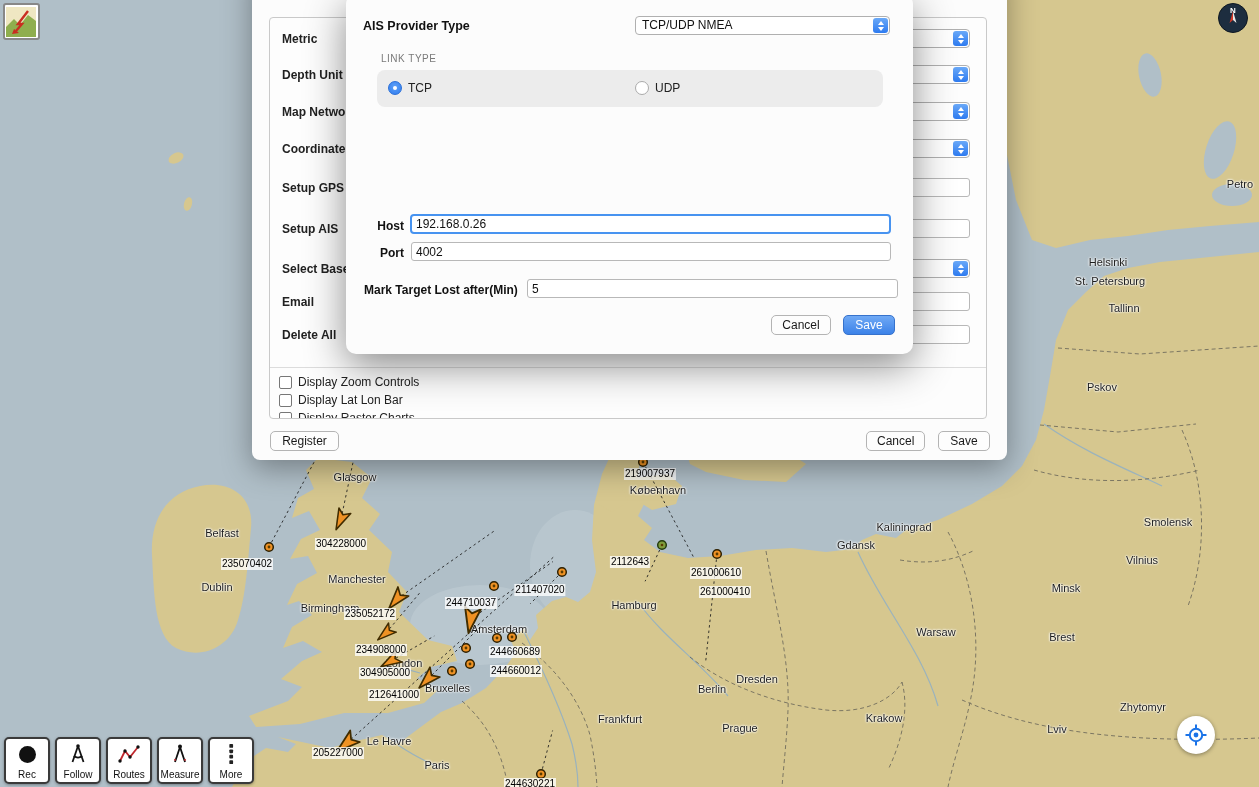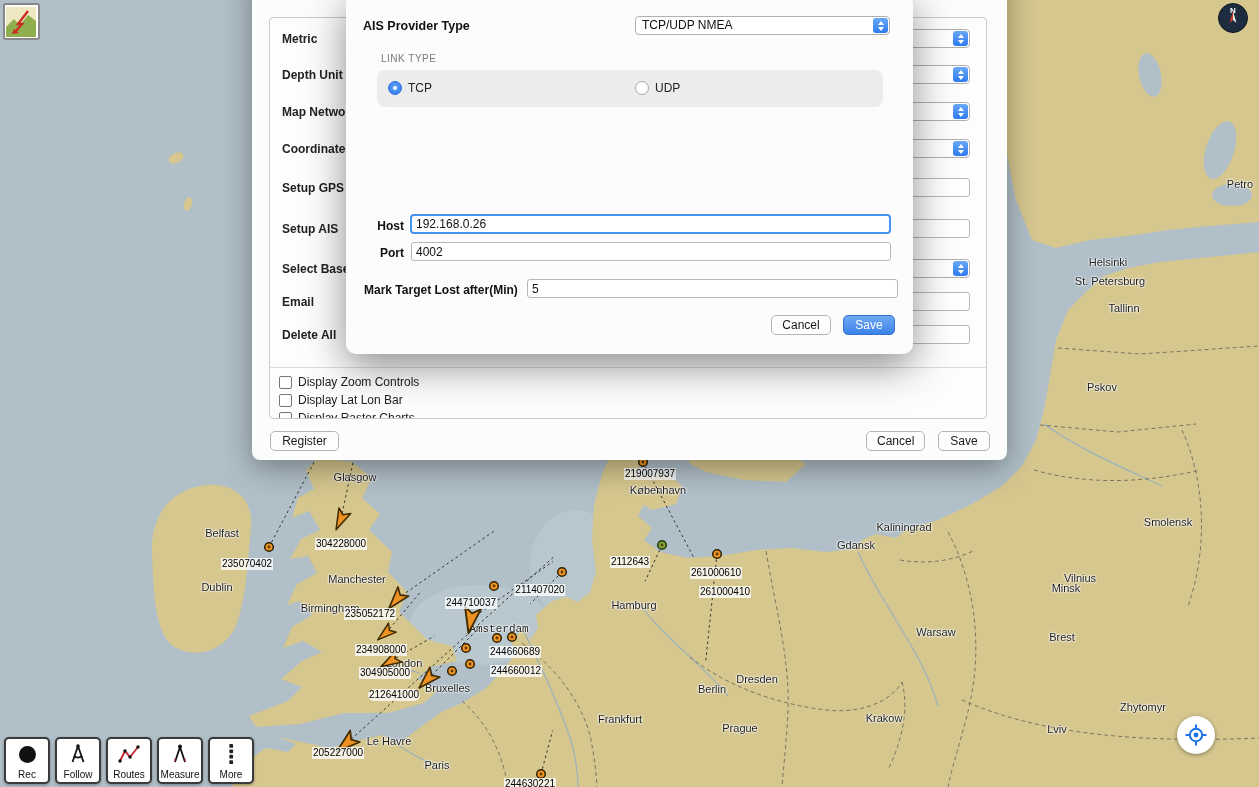--- a/index.html
+++ b/index.html
@@ -147,35 +147,35 @@
   </svg>
 
   <div id="cities">
       <div class="city" style="left: 355px; top: 477px;">Glasgow</div>
       <div class="city" style="left: 222px; top: 533px;">Belfast</div>
       <div class="city" style="left: 217px; top: 587px;">Dublin</div>
       <div class="city" style="left: 357px; top: 579px;">Manchester</div>
       <div class="city" style="left: 330px; top: 608px;">Birmingham</div>
       <div class="city" style="left: 404px; top: 663px;">London</div>
       <div class="city" style="left: 440px; top: 688px; padding-left: 15px;">Bruxelles</div>
-      <div class="city" style="left: 499px; top: 629px; font-family: Liberation Mono, monospace;">Amsterdam</div>
+      <div class="city" style="left: 499px; top: 629px;">Amsterdam</div>
       <div class="city" style="left: 634px; top: 605px;">Hamburg</div>
       <div class="city" style="left: 658px; top: 490px;">København</div>
       <div class="city" style="left: 712px; top: 653px; margin-top: 36px;">Berlin</div>
       <div class="city" style="left: 757px; top: 679px;">Dresden</div>
       <div class="city" style="left: 740px; top: 728px;">Prague</div>
       <div class="city" style="left: 620px; top: 719px;">Frankfurt</div>
       <div class="city" style="left: 437px; top: 765px;">Paris</div>
       <div class="city" style="left: 389px; top: 741px;">Le Havre</div>
       <div class="city" style="left: 936px; top: 632px;">Warsaw</div>
       <div class="city" style="left: 884px; top: 718px;">Krakow</div>
       <div class="city" style="left: 1062px; top: 637px;">Brest</div>
       <div class="city" style="left: 1057px; top: 729px;">Lviv</div>
       <div class="city" style="left: 1143px; top: 707px;">Zhytomyr</div>
-      <div class="city" style="left: 1080px; top: 560px; margin-top: 18px;">Vilnius</div>
+      <div class="city" style="left: 1142px; top: 560px;">Vilnius</div>
       <div class="city" style="left: 1066px; top: 588px;">Minsk</div>
       <div class="city" style="left: 1168px; top: 522px;">Smolensk</div>
       <div class="city" style="left: 1102px; top: 387px;">Pskov</div>
       <div class="city" style="left: 1110px; top: 281px;">St. Petersburg</div>
       <div class="city" style="left: 1108px; top: 262px;">Helsinki</div>
       <div class="city" style="left: 1124px; top: 308px;">Tallinn</div>
       <div class="city" style="left: 856px; top: 545px;">Gdansk</div>
       <div class="city" style="left: 904px; top: 527px;">Kaliningrad</div>
       <div class="city" style="left: 1240px; top: 184px;">Petro</div>
     </div>
@@ -268,21 +268,21 @@
   <div id="mmsi-labels">
       <div class="mmsi" style="left: 247px; top: 558px;">235070402</div>
       <div class="mmsi" style="left: 341px; top: 538px;">304228000</div>
       <div class="mmsi" style="left: 370px; top: 608px;">235052172</div>
       <div class="mmsi" style="left: 471px; top: 597px;">244710037</div>
       <div class="mmsi" style="left: 540px; top: 584px;">211407020</div>
       <div class="mmsi" style="left: 381px; top: 644px;">234908000</div>
       <div class="mmsi" style="left: 515px; top: 646px;">244660689</div>
       <div class="mmsi" style="left: 385px; top: 667px;">304905000</div>
       <div class="mmsi" style="left: 516px; top: 665px;">244660012</div>
-      <div class="mmsi" style="left: 394px; top: 689px; border-radius: 6px;">212641000</div>
+      <div class="mmsi" style="left: 394px; top: 689px;">212641000</div>
       <div class="mmsi" style="left: 338px; top: 747px;">205227000</div>
       <div class="mmsi" style="left: 530px; top: 778px;">244630221</div>
       <div class="mmsi" style="left: 630px; top: 556px;">2112643</div>
       <div class="mmsi" style="left: 716px; top: 567px;">261000610</div>
       <div class="mmsi" style="left: 725px; top: 586px;">261000410</div>
       <div class="mmsi" style="left: 650px; top: 468px;">219007937</div>
     </div>
 
   <button id="logo-btn">
     <svg viewBox="0 0 30 30" width="30" height="30">

